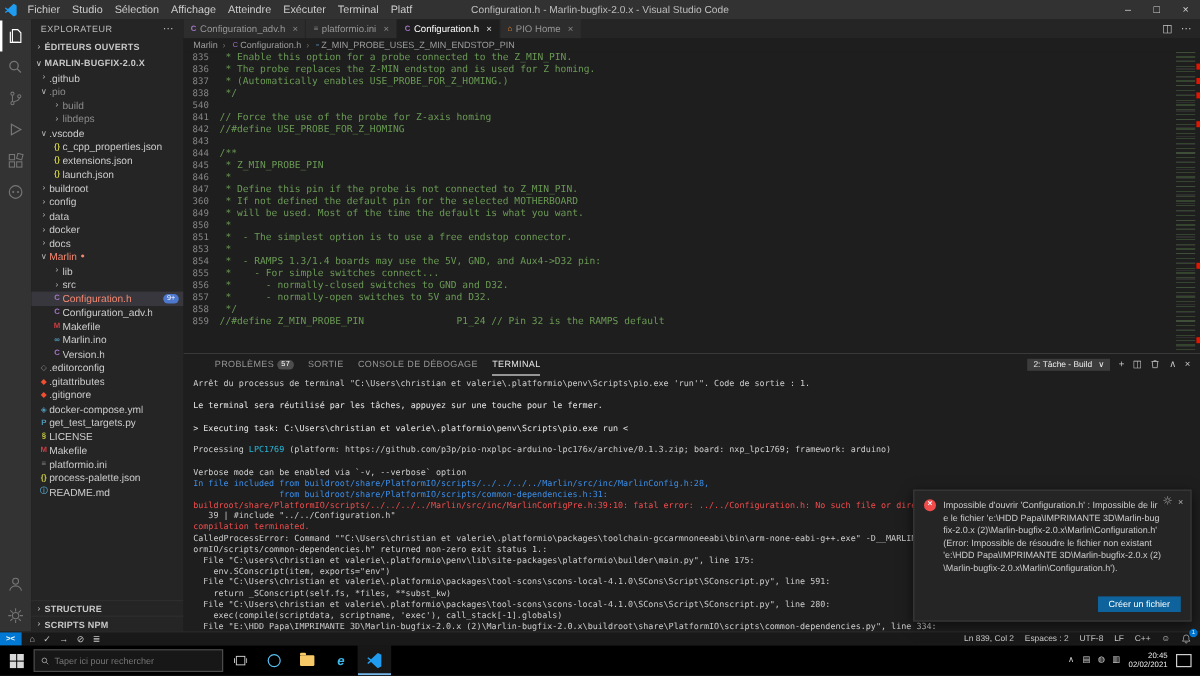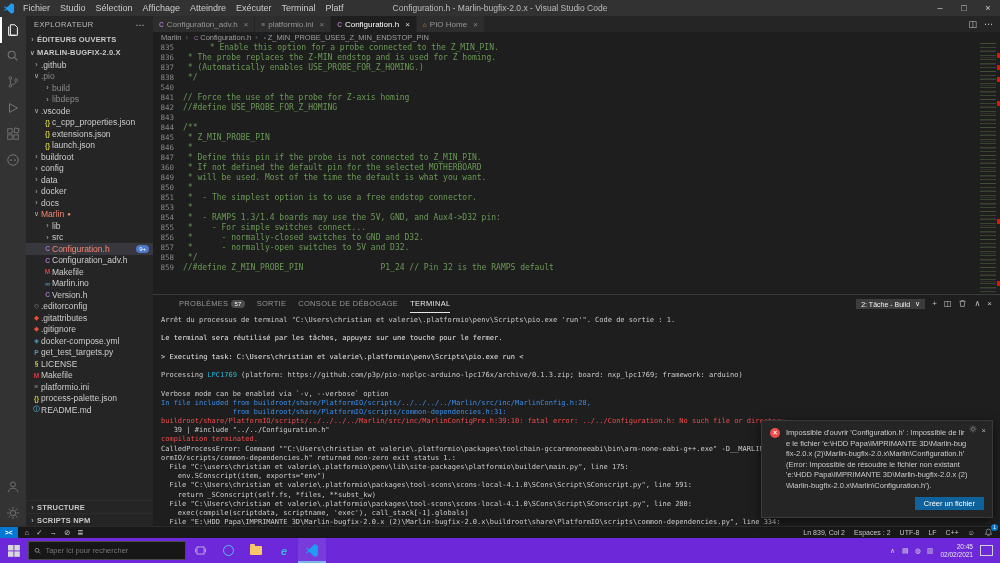--- a/index.html
+++ b/index.html
@@ -96,41 +96,41 @@
   .statusbar{height:12px;background:#191919;border-top:1px solid #2b2b2b;display:flex;align-items:center;font-size:7px;color:#c8c8c8;position:relative;z-index:6;}
   .remote{height:100%;background:#0078d4;color:#fff;display:flex;align-items:center;padding:0 5px;font-weight:bold;font-size:6.5px;}
   .sb-left{display:flex;align-items:center;gap:7px;padding:0 7px;}
   .sb-ico{font-size:7.5px;line-height:1;}
   .sb-right{margin-left:auto;display:flex;align-items:center;gap:9px;padding-right:7px;}
   .sb-item{white-space:nowrap;}
   .bell-wrap{position:relative;display:flex;align-items:center;}
   .bell-badge{position:absolute;top:-4px;right:-5px;background:#0078d4;font-size:5px;border-radius:4px;padding:0 2px;color:#fff;line-height:7px;}
 
   
-  .taskbar{height:25px;background:#6d28d9;display:flex;align-items:center;color:#e0e0e0;position:relative;z-index:6;}
+  .taskbar{height:25px;background:#000000;display:flex;align-items:center;color:#e0e0e0;position:relative;z-index:6;}
   .tb-btn{width:28px;height:100%;display:flex;align-items:center;justify-content:center;}
   .tb-btn.active{background:rgba(255,255,255,.09);box-shadow:inset 0 -2px 0 #75b6e7;}
   .search-box{width:158px;height:19px;background:#171717;border:1px solid #4a4a4a;display:flex;align-items:center;gap:4px;padding:0 5px;color:#9a9a9a;}
   .search-box input{background:transparent;border:none;outline:none;color:#b5b5b5;font-size:7.5px;width:100%;font-family:"Liberation Sans","DejaVu Sans",sans-serif;}
   .edge-e{font-size:11px;font-weight:bold;font-style:italic;color:#3db7ea;}
   .cortana{width:11px;height:11px;border:1.5px solid #58c0f0;border-radius:50%;}
   .folder-ico{width:12px;height:9px;background:#f8c967;border-radius:1px;position:relative;}
   .folder-ico::before{content:"";position:absolute;top:-2px;left:0;width:5px;height:2px;background:#f8c967;border-radius:1px 1px 0 0;}
   .tray{margin-left:auto;display:flex;align-items:center;gap:7px;padding-right:7px;}
   .tray-ico{font-size:7px;color:#d5d5d5;line-height:1;}
   .clock{text-align:right;font-size:6.5px;line-height:7.5px;color:#eaeaea;}
   .notif-center{width:13px;height:11px;border:1px solid #cfcfcf;}
 
   
   .toast{position:absolute;right:7px;bottom:45px;width:232px;background:#252526;border:1px solid #3a3a3b;box-shadow:0 3px 10px rgba(0,0,0,.6);padding:7px 8px 7px 8px;font-size:7.5px;color:#cccccc;z-index:10;}
   .toast-head-icons{position:absolute;top:4px;right:6px;display:flex;gap:5px;align-items:center;color:#b0b0b0;}
   .toast-body{display:flex;gap:6px;padding-right:16px;}
   .err-ico{flex:none;width:10px;height:10px;border-radius:50%;background:#f14c4c;color:#fff;font-size:7px;line-height:10px;text-align:center;font-weight:bold;}
   .toast-msg{line-height:1.4;word-break:break-all;}
-  .toast-actions{display:flex;justify-content:flex-end;margin-top:6px;}
+  .toast-actions{display:flex;justify-content:flex-end;margin-top:18px;}
   .btn-primary{background:#0e639c;color:#fff;padding:2px 9px;font-size:7.5px;border:none;font-family:"Liberation Sans","DejaVu Sans",sans-serif;}
 </style>
 </head>
 <body>
 
 <div class="screen">
 
   <div class="titlebar">
     <span class="tb-logo">
       <svg width="10" height="11" viewBox="0 0 15 16">
@@ -514,21 +514,21 @@
             <span class="bc-ico" style="color: rgb(117, 190, 255);">▫</span>
             <span>Z_MIN_PROBE_USES_Z_MIN_ENDSTOP_PIN</span>
           </span>
         </div>
 
       <div class="code-area">
         <div class="code-lines">
 
             <div class="cl">
               <span class="ln">835</span>
-              <span class="ct"><span class="ctin"><span style="color: rgb(106, 153, 85); margin-left: 22px;"> * Enable this option for a probe connected to the Z_MIN_PIN.</span></span></span>
+              <span class="ct"><span class="ctin"><span style="color: rgb(106, 153, 85);"> * Enable this option for a probe connected to the Z_MIN_PIN.</span></span></span>
             </div>
 
             <div class="cl">
               <span class="ln">836</span>
               <span class="ct"><span class="ctin"><span style="color: rgb(106, 153, 85);"> * The probe replaces the Z-MIN endstop and is used for Z homing.</span></span></span>
             </div>
 
             <div class="cl">
               <span class="ln">837</span>
               <span class="ct"><span class="ctin"><span style="color: rgb(106, 153, 85);"> * (Automatically enables USE_PROBE_FOR_Z_HOMING.)</span></span></span>

